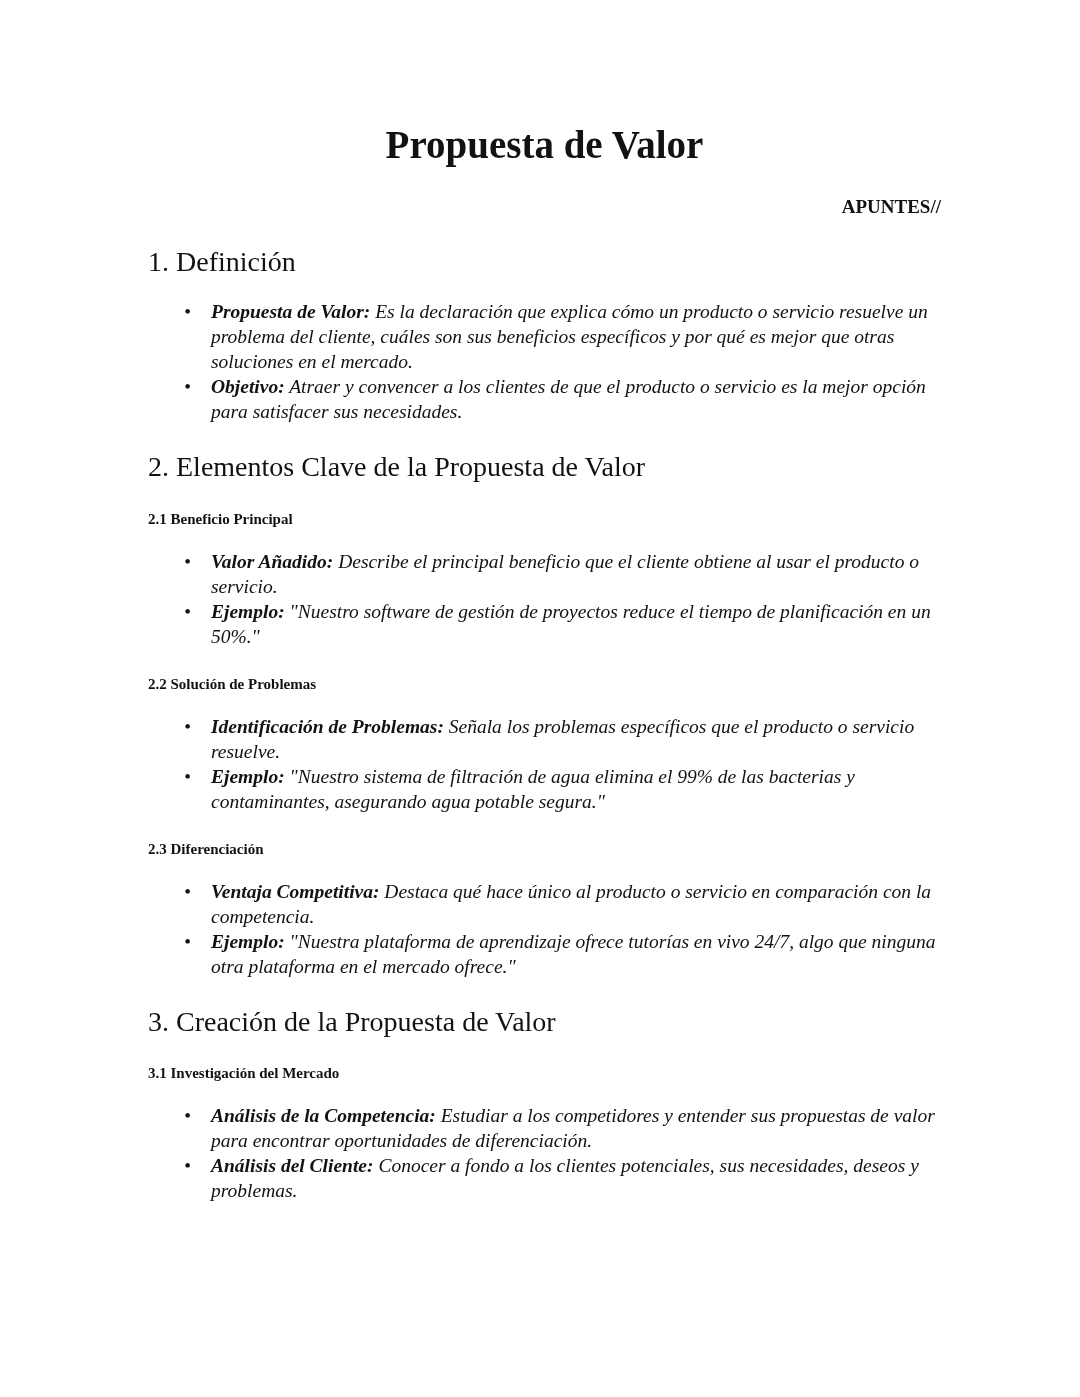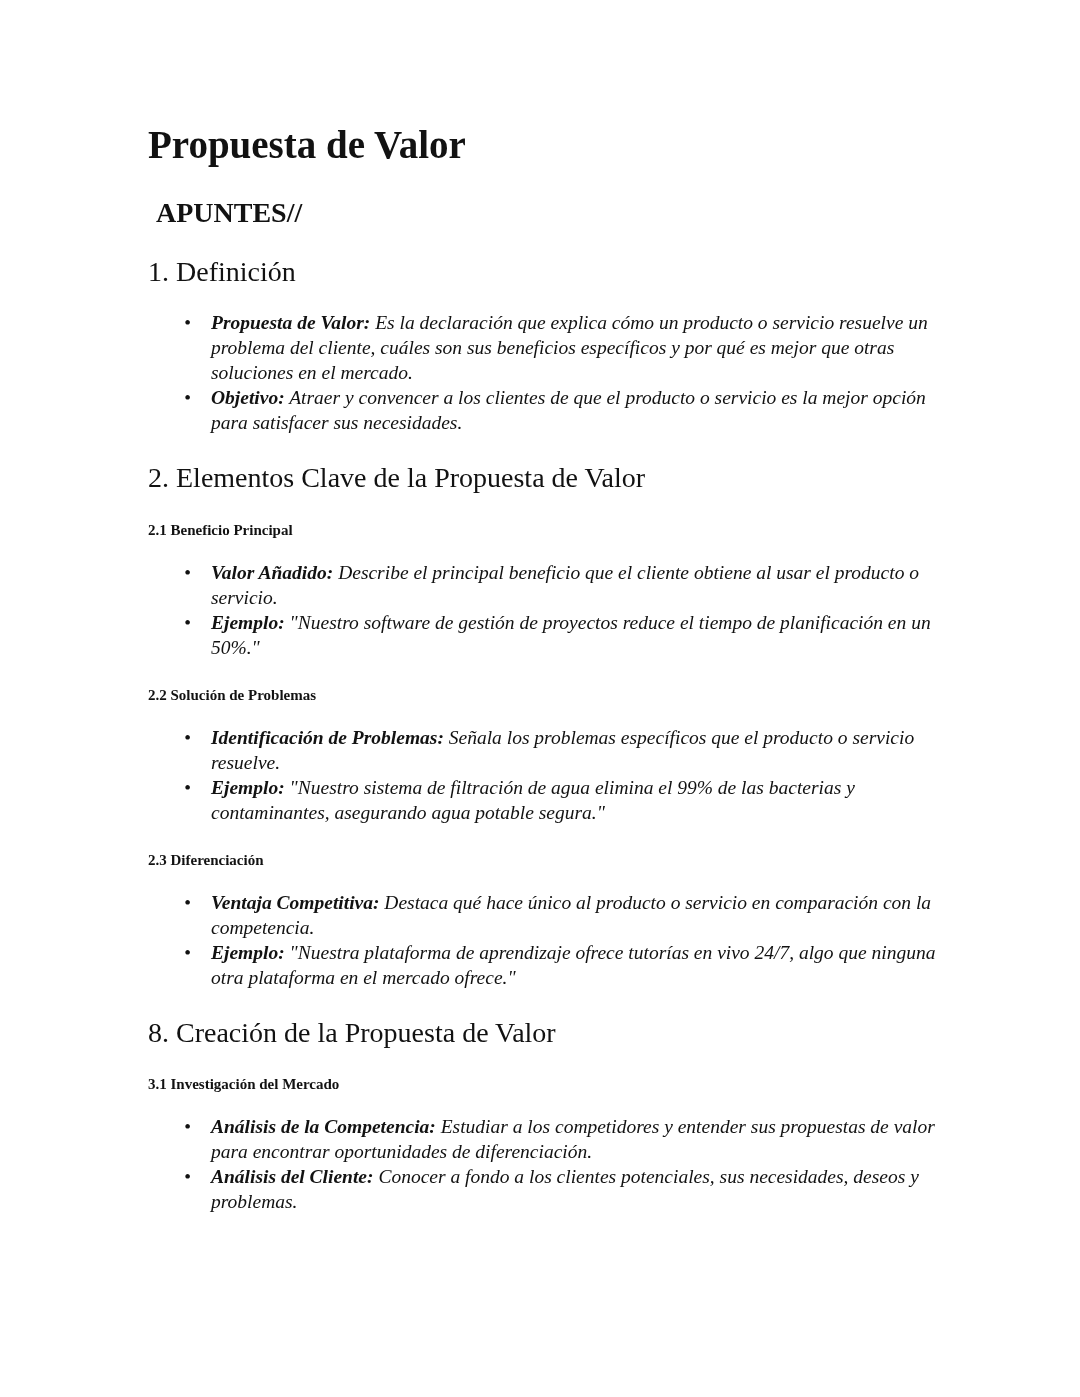--- a/index.html
+++ b/index.html
@@ -18,26 +18,28 @@
     font-family: "Liberation Serif", "DejaVu Serif", serif;
     font-size: 19.5px;
     line-height: 25px;
     overflow: hidden;
   }
   h1.doc-title {
     font-size: 39px;
     line-height: 1.2;
     font-weight: bold;
     margin: 0;
+    text-align: center;
   }
   p.apuntes {
-    font-size: 28px;
+    font-size: 19px;
     line-height: 1.2;
     font-weight: bold;
-    margin: 27px 0 0 8px;
+    margin: 27px 0 0 16px;
+    text-align: right;
   }
   h2.sec {
     font-size: 28px;
     line-height: 1.2;
     font-weight: normal;
     margin: 26px 0 0 0;
   }
   h3.subsec {
     font-size: 15px;
     line-height: 1.2;
@@ -100,21 +102,21 @@
     <li><strong>Ejemplo:</strong><span> "Nuestro sistema de filtración de agua elimina el 99% de las bacterias y contaminantes, asegurando agua potable segura."</span></li>
   </ul>
 
   <h3 class="subsec">2.3 Diferenciación</h3>
 
   <ul class="blist">
     <li><strong>Ventaja Competitiva:</strong><span> Destaca qué hace único al producto o servicio en comparación con la competencia.</span></li>
     <li><strong>Ejemplo:</strong><span> "Nuestra plataforma de aprendizaje ofrece tutorías en vivo 24/7, algo que ninguna otra plataforma en el mercado ofrece."</span></li>
   </ul>
 
-  <h2 class="sec">8. Creación de la Propuesta de Valor</h2>
+  <h2 class="sec">3. Creación de la Propuesta de Valor</h2>
 
   <h3 class="subsec">3.1 Investigación del Mercado</h3>
 
   <ul class="blist">
     <li><strong>Análisis de la Competencia:</strong><span> Estudiar a los competidores y entender sus propuestas de valor para encontrar oportunidades de diferenciación.</span></li>
     <li><strong>Análisis del Cliente:</strong><span> Conocer a fondo a los clientes potenciales, sus necesidades, deseos y problemas.</span></li>
   </ul>
 
 </div>
 

